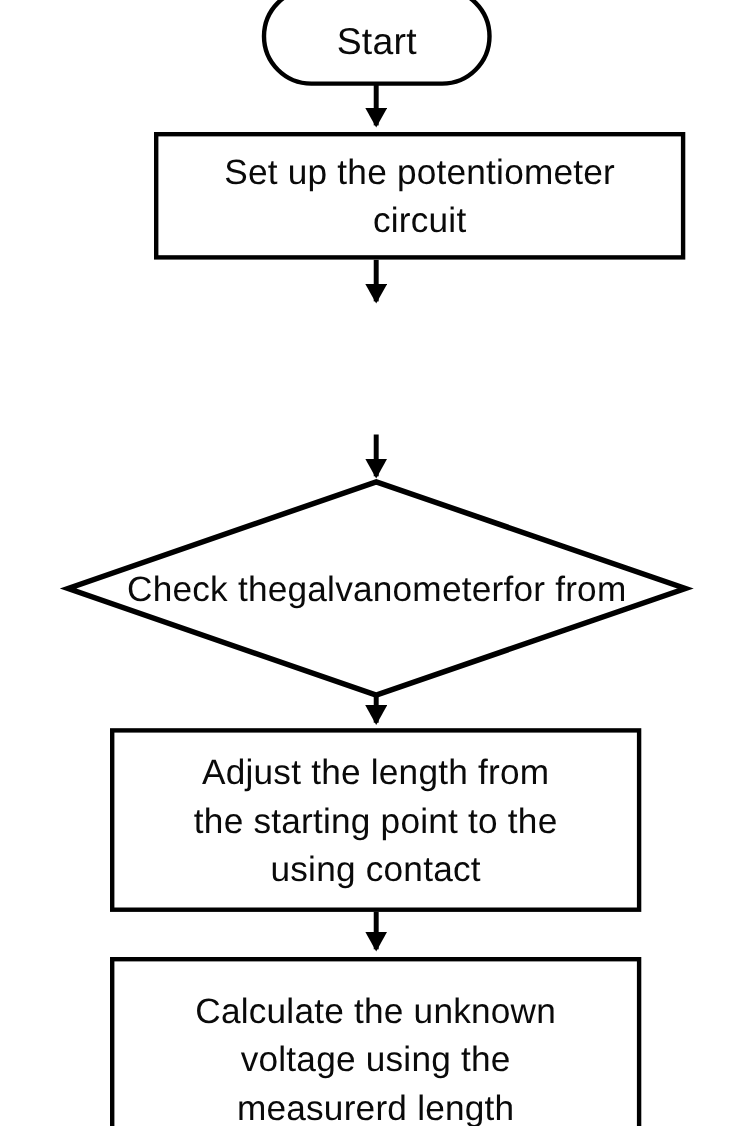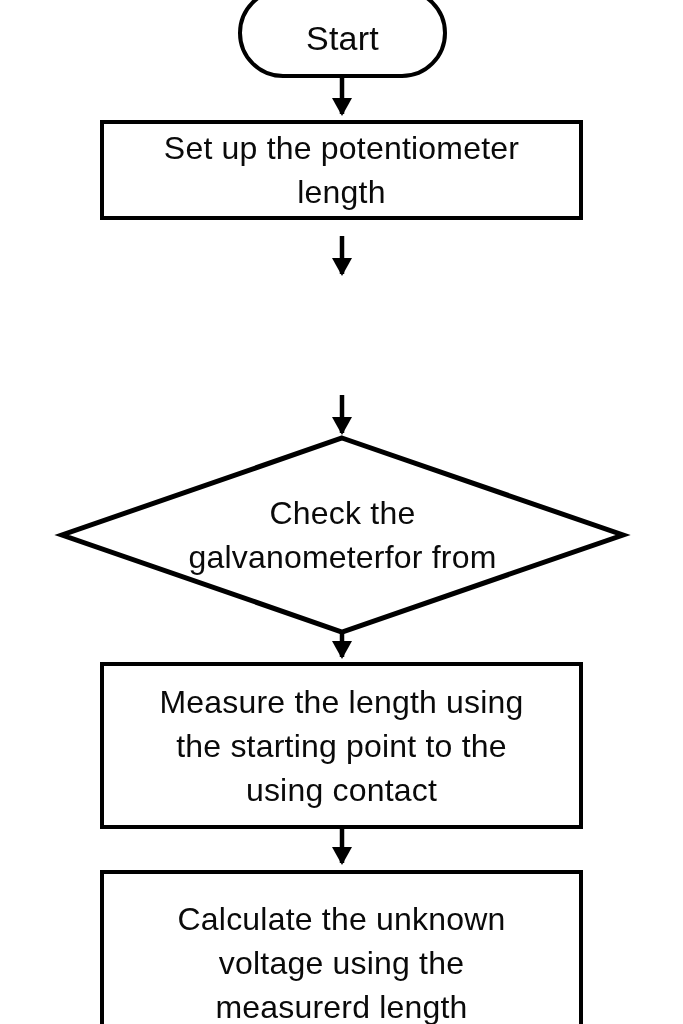--- a/index.html
+++ b/index.html
@@ -58,32 +58,32 @@
     left:238px;
     top:-12px;
     width:209px;
     height:90px;
     border:4px solid var(--stroke);
     border-radius:45px;
     background:var(--fill);
     font-size:34px;
     padding-top:10px;
   }
-  #n-setup{top:120px;height:100px;}
+  #n-setup{top:120px;height:116px;margin-left:40px;}
   #n-adjust{top:278px;height:119px;}
   #n-measure{top:662px;height:167px;}
   #n-calculate{top:870px;height:185px;}
   .decision-label{
     position:absolute;
     left:62px;
     top:438px;
     width:561px;
     height:194px;
     display:flex;
-    flex-direction:column;
+    flex-direction:row;
     align-items:center;
     justify-content:center;
     text-align:center;
     font-size:32px;
     line-height:44px;
     letter-spacing:0.2px;
   }
   .decision-label .line{display:block;white-space:nowrap;}
 </style>
 </head>
@@ -107,31 +107,31 @@
     <line x1="342" y1="630" x2="342" y2="657" marker-end="url(#ah)"></line>
     <line x1="342" y1="826" x2="342" y2="863" marker-end="url(#ah)"></line>
   </svg>
 
   <div class="node terminator" id="n-start">
     <span class="line">Start</span>
   </div>
 
   <div class="node process" id="n-setup">
     <span class="line">Set up the potentiometer</span>
-    <span class="line">length</span>
+    <span class="line">circuit</span>
   </div>
 
 
   <div class="decision-label">
     <span class="line">Check the</span>
     <span class="line">galvanometerfor from</span>
   </div>
 
   <div class="node process" id="n-measure">
-    <span class="line">Measure the length using</span>
+    <span class="line">Adjust the length from</span>
     <span class="line">the starting point to the</span>
     <span class="line">using contact</span>
   </div>
 
   <div class="node process" id="n-calculate">
     <span class="line">Calculate the unknown</span>
     <span class="line">voltage using the</span>
     <span class="line">measurerd length</span>
   </div>
 

